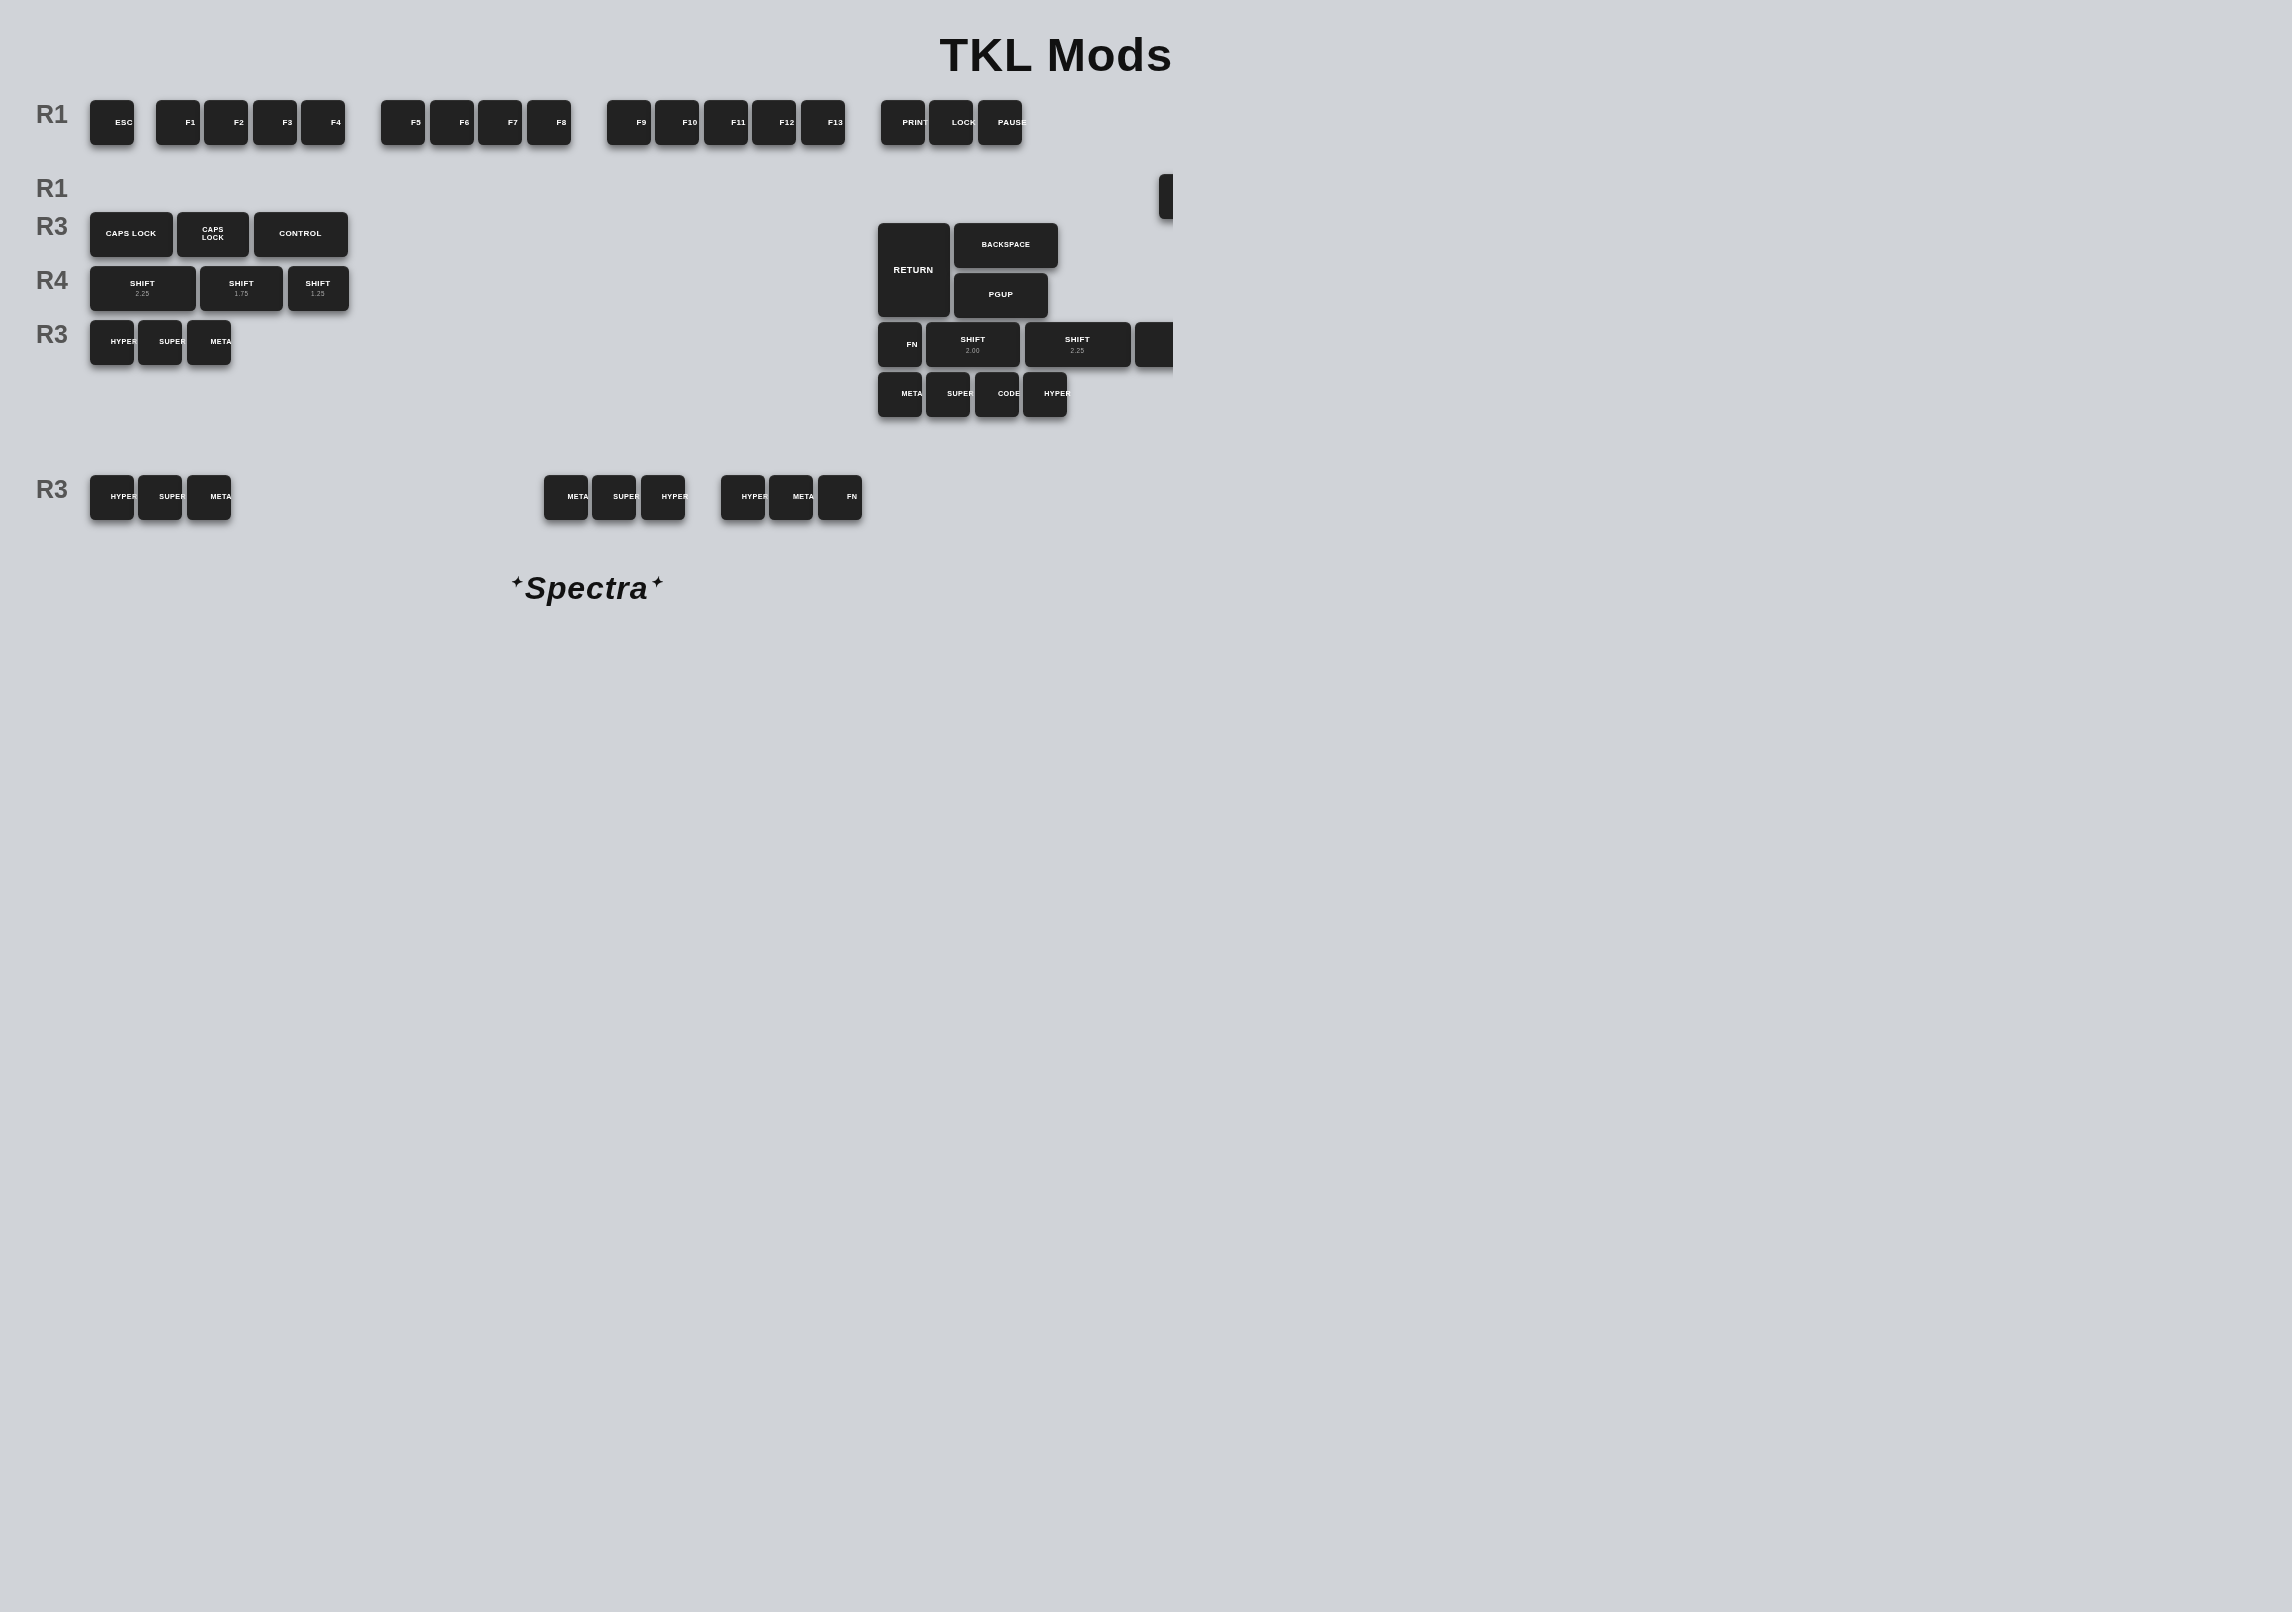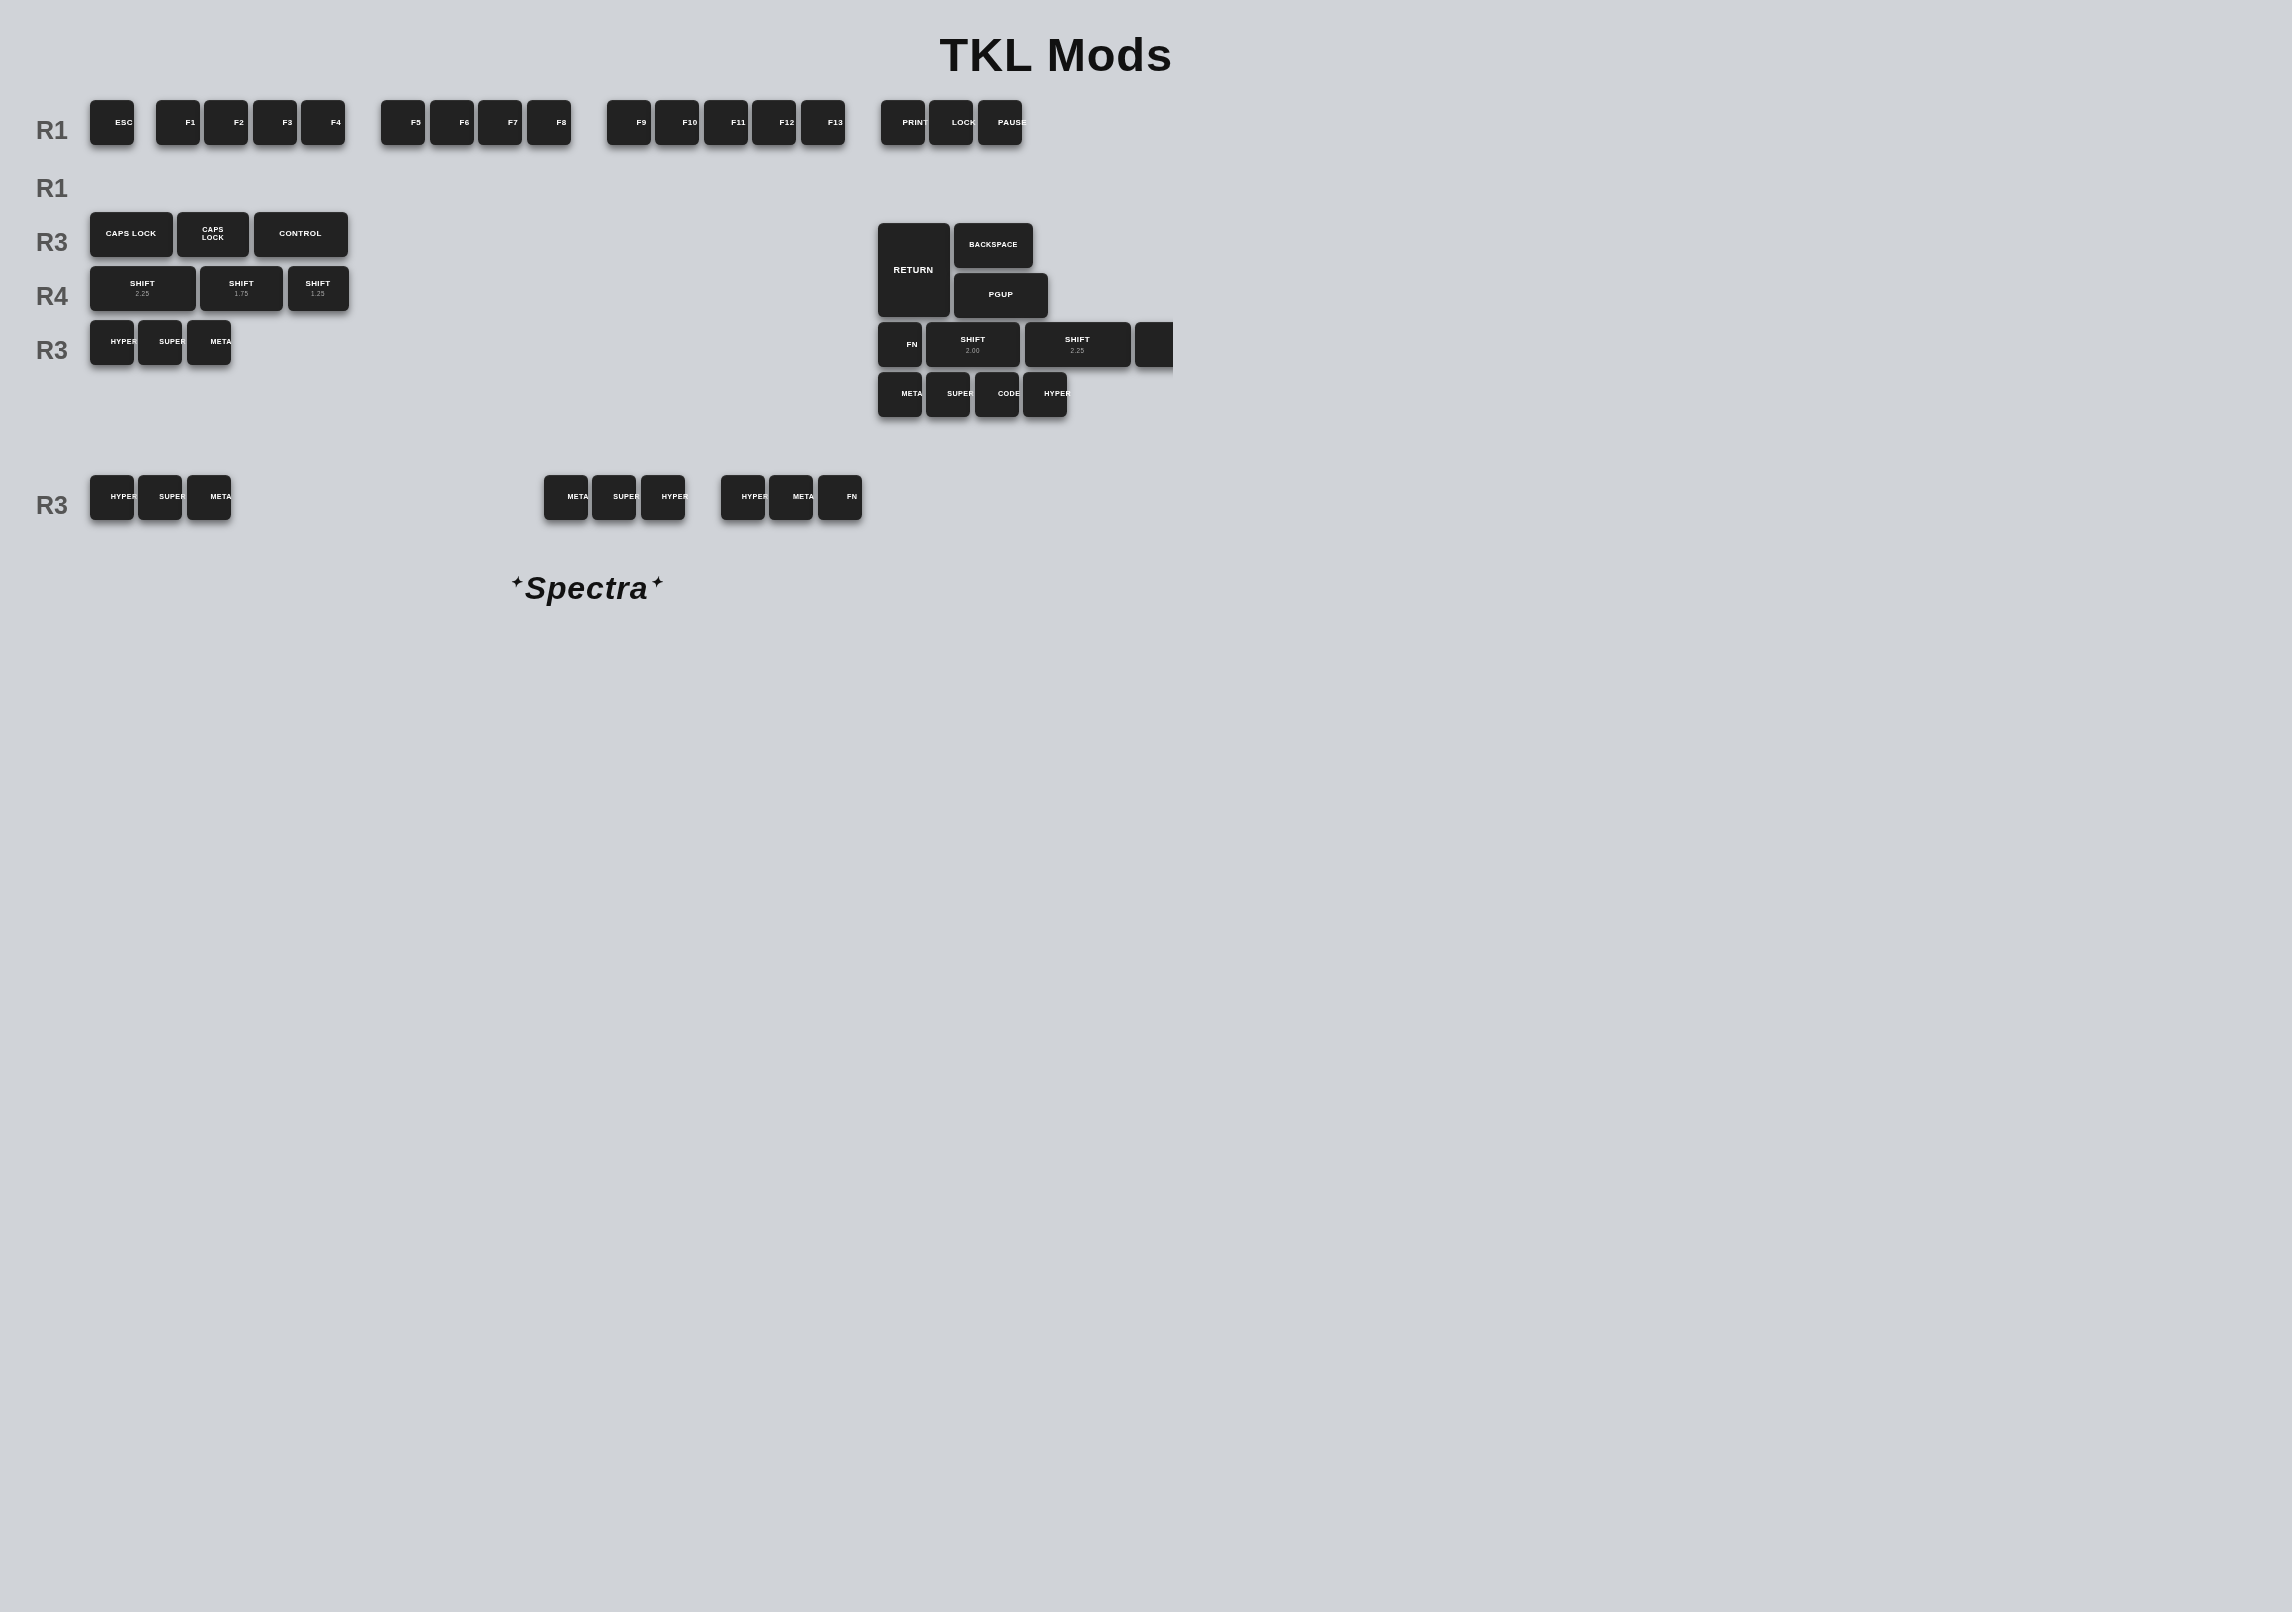--- a/index.html
+++ b/index.html
@@ -43,21 +43,21 @@
       padding: 2.7px;
     }
 
     .key-unit { width: 44px; height: 45px; padding-left: 28px; }
     .key-1-25 { width: 61px; height: 45px; }
     .key-1-5 { width: 72px; height: 45px; }
     .key-1-75 { width: 83px; height: 45px; }
     .key-2 { width: 94px; height: 45px; }
     .key-2-25 { width: 106px; height: 45px; }
     .key-2-75 { width: 128px; height: 45px; }
-    .key-backspace { width: 79px; height: 45px; }
+    .key-backspace { width: 104px; height: 45px; }
 
     .size-label {
       font-size: 6.3px;
       color: #aaa;
       margin-top: 1.8px;
       font-weight: 400;
     }
 
     .bottom-brand {
       text-align: center;
@@ -70,21 +70,21 @@
     }
 
     .brand-star {
       font-size: 14.3px;
       vertical-align: super;
       margin: 0 1.8px;
     }
 
     .row-container {
       display: flex;
-      align-items: flex-end;
+      align-items: flex-start;
       gap: 4.5px;
       margin-bottom: 4.5px;
     }
 
     .label-col {
       width: 49px;
       font-size: 25px;
       font-weight: 700;
       color: #555;
       flex-shrink: 0;

